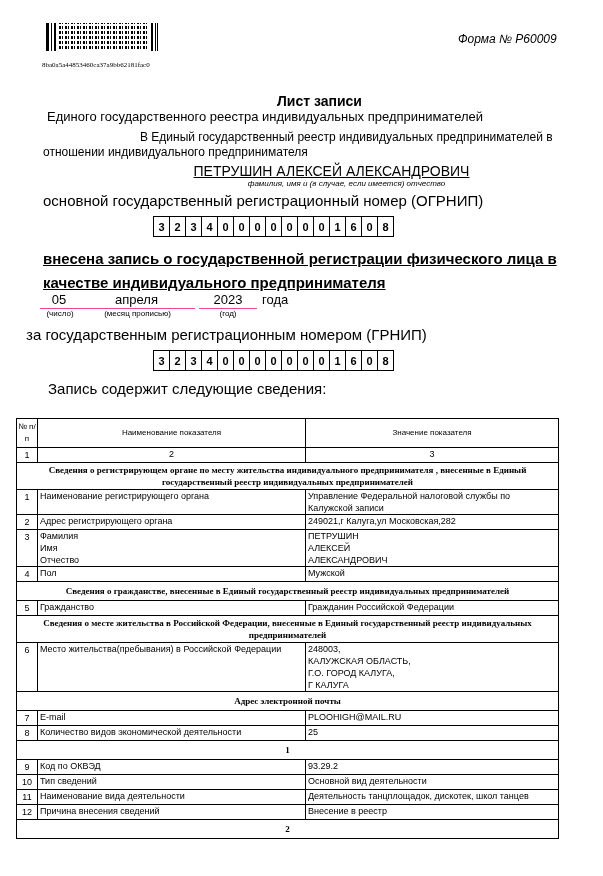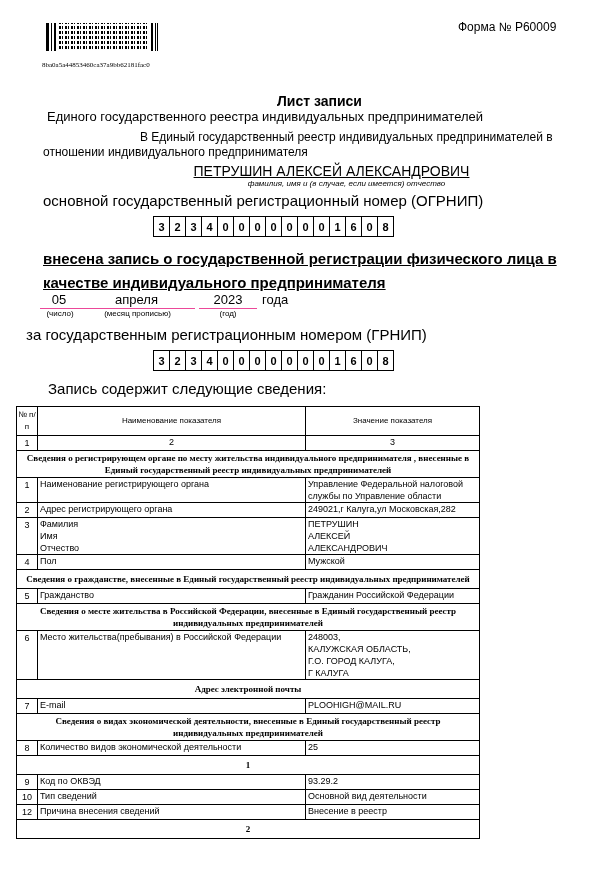--- a/index.html
+++ b/index.html
@@ -5,40 +5,40 @@
   html, body { margin: 0; padding: 0; background: #fff; }
   body { width: 603px; height: 876px; position: relative; overflow: hidden; font-family: "Liberation Sans", sans-serif; color: #000; }
   .abs { position: absolute; }
   .barcode { left: 46px; top: 23px; width: 112px; height: 28px; display: flex; align-items: stretch; }
   .barcode .bar { background: #000; height: 100%; }
   .barcode .dense { flex: 1; margin: 0 3px; background:
       repeating-linear-gradient(90deg, #000 0 2px, #fff 2px 3px, #000 3px 4px, #fff 4px 6px),
       repeating-linear-gradient(0deg, #fff 0 2px, transparent 2px 5px);
       background-blend-mode: lighten; }
   .barcode-text { left: 42px; top: 61px; font-family: "Liberation Serif", serif; font-size: 7px; letter-spacing: 0; }
-  .form-no { left: 458px; top: 20px; font-size: 12px; }
+  .form-no { left: 458px; top: 32px; font-size: 12px; font-style: italic; }
   .title1 { left: 0; width: 603px; top: 93px; text-align: center; font-weight: bold; font-size: 14px; padding-left: 36px; box-sizing: border-box; }
   .title2 { left: 47px; top: 109px; font-weight: normal; font-size: 13px; }
   .intro1 { left: 140px; top: 130px; font-size: 12px; }
   .intro2 { left: 43px; top: 145px; font-size: 12px; }
   .person { left: 0; width: 603px; top: 163px; text-align: center; font-size: 14px; text-decoration: underline; padding-left: 60px; box-sizing: border-box; }
   .person-hint { left: 0; width: 603px; top: 179px; text-align: center; font-size: 8px; font-style: italic; padding-left: 90px; box-sizing: border-box; }
   .ogrnip-label { left: 43px; top: 192px; font-size: 15px; }
   .digits { display: flex; border: 1px solid #000; }
   .digits .d { width: 15px; height: 19px; border-right: 1px solid #000; font-size: 11px; font-weight: bold; display: flex; align-items: center; justify-content: center; }
   .digits .d:last-child { border-right: none; }
   .ogrnip-box { left: 153px; top: 216px; }
   .grnip-box { left: 153px; top: 350px; }
   .entry-text { left: 43px; top: 247px; font-size: 15px; font-weight: bold; text-decoration: underline; line-height: 24px; width: 520px; }
   .date-row { left: 40px; top: 292px; font-size: 13px; }
   .date-field { position: absolute; border-bottom: 1px solid #ec4899; text-align: center; height: 16px; }
   .date-hint { position: absolute; font-size: 8px; text-align: center; }
   .grnip-label { left: 26px; top: 326px; font-size: 15px; }
   .record-label { left: 48px; top: 380px; font-size: 15px; }
-  table.info { position: absolute; left: 16px; top: 406px; width: 464px; border-collapse: collapse; font-size: 9px; padding-left: 11px; }
+  table.info { position: absolute; left: 16px; top: 418px; width: 543px; border-collapse: collapse; font-size: 9px; padding-left: 11px; }
   table.info td { border: 1px solid #000; padding: 0 2px; vertical-align: top; line-height: 12px; }
   table.info td.num { width: 20px; text-align: center; padding: 1px 0; }
   table.info td.name { width: 263px; }
   table.info tr.head td { text-align: center; vertical-align: middle; font-size: 8px; }
   table.info tr.colnums td { text-align: center; }
   table.info td.section { text-align: center; font-family: "Liberation Serif", serif; font-weight: bold; font-size: 9px; padding: 1px 4px; line-height: 12px; }
   table.info td.section.tall { height: 16px; vertical-align: middle; }
 </style>
 </head>
 <body>
@@ -129,21 +129,21 @@
     <td class="num">1</td>
     <td>2</td>
     <td>3</td>
   </tr>
   <tr>
         <td colspan="3" class="section">Сведения о регистрирующем органе по месту жительства  индивидуального предпринимателя , внесенные в Единый государственный реестр индивидуальных предпринимателей</td>
       </tr>
   <tr>
     <td class="num">1</td>
     <td class="name">Наименование регистрирующего органа</td>
-    <td>Управление Федеральной налоговой службы по Управление области</td>
+    <td>Управление Федеральной налоговой службы по Калужской записи</td>
   </tr>
   <tr>
     <td class="num">2</td>
     <td class="name">Адрес регистрирующего органа</td>
     <td>249021,г Калуга,ул Московская,282</td>
   </tr>
   <tr>
     <td class="num">3</td>
     <td class="name">
       <div>Фамилия</div>
@@ -184,41 +184,43 @@
   </tr>
   <tr>
         <td colspan="3" class="section tall">Адрес электронной почты</td>
       </tr>
   <tr>
     <td class="num">7</td>
     <td class="name">E-mail</td>
     <td>PLOOHIGH@MAIL.RU</td>
   </tr>
   <tr>
-        <td colspan="3" class="section">Сведения о видах экономической деятельности, внесенные в Единый государственный реестр индивидуальных предпринимателей</td>
-      </tr>
-  <tr>
     <td class="num">8</td>
     <td class="name">Количество видов экономической деятельности</td>
     <td>25</td>
   </tr>
   <tr>
         <td colspan="3" class="section tall">1</td>
       </tr>
   <tr>
     <td class="num">9</td>
     <td class="name">Код по ОКВЭД</td>
     <td>93.29.2</td>
   </tr>
   <tr>
     <td class="num">10</td>
     <td class="name">Тип сведений</td>
     <td>Основной вид деятельности</td>
   </tr>
   <tr>
+    <td class="num">11</td>
+    <td class="name">Наименование вида деятельности</td>
+    <td>Деятельность танцплощадок, дискотек, школ танцев</td>
+  </tr>
+  <tr>
     <td class="num">12</td>
     <td class="name">Причина внесения сведений</td>
     <td>Внесение в реестр</td>
   </tr>
   <tr>
         <td colspan="3" class="section tall">2</td>
       </tr>
 </tbody>
   </table>
 

